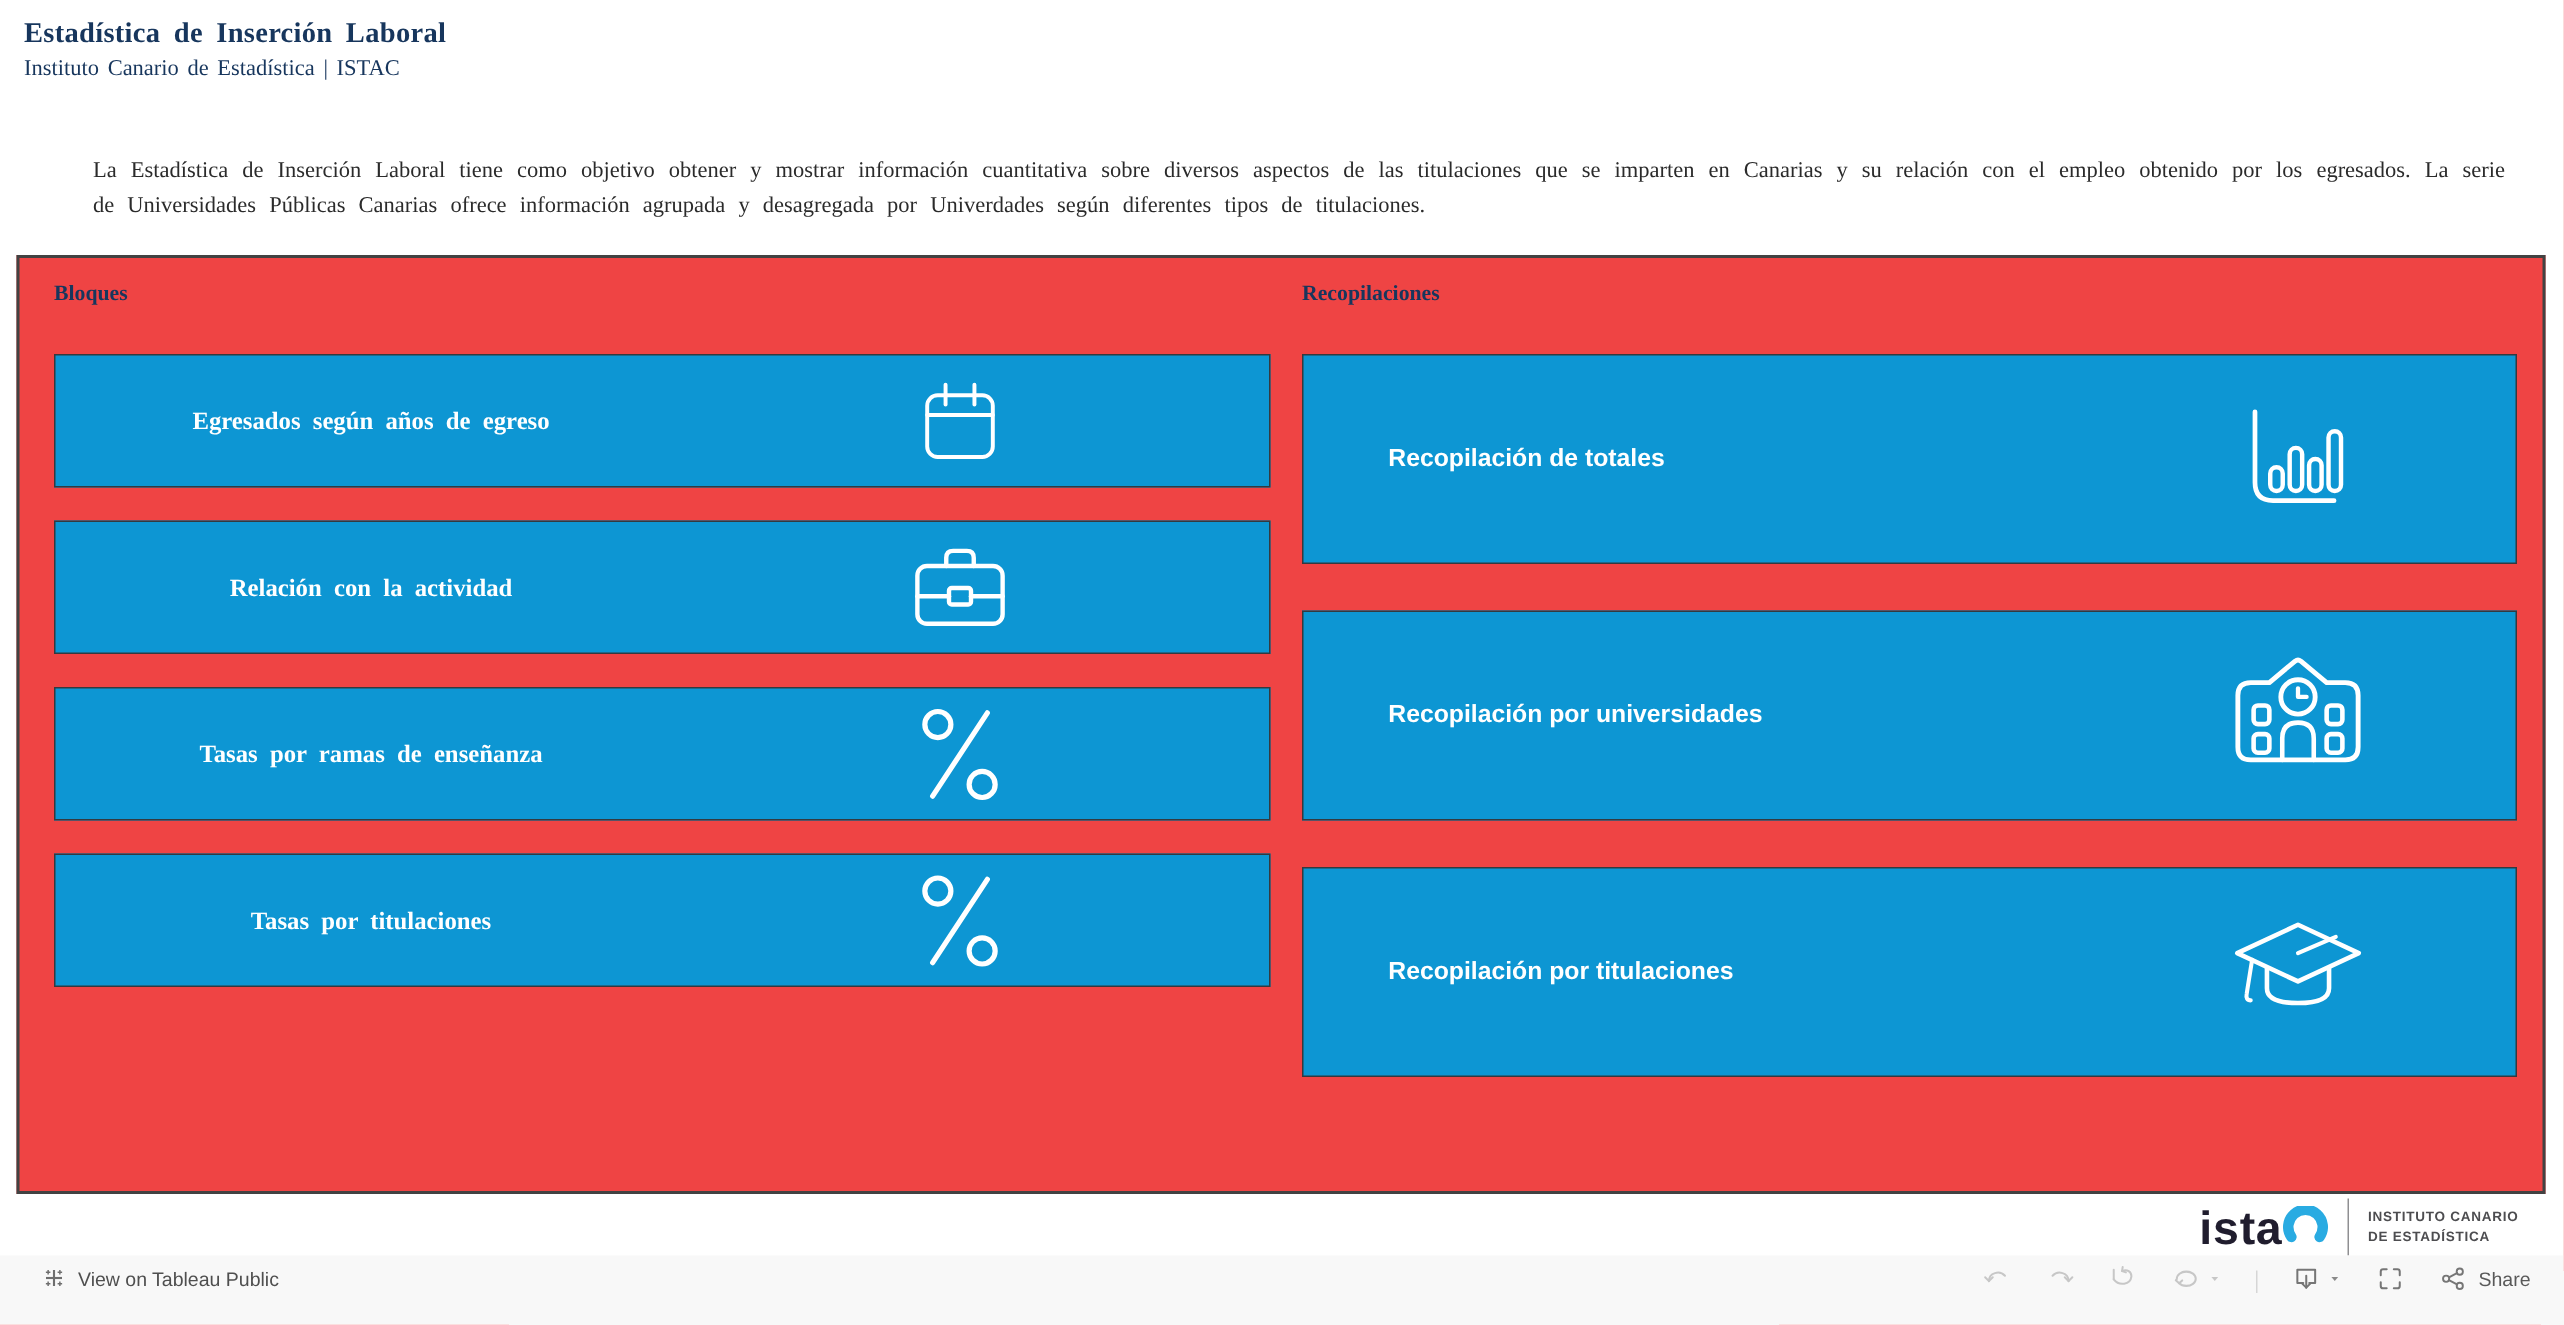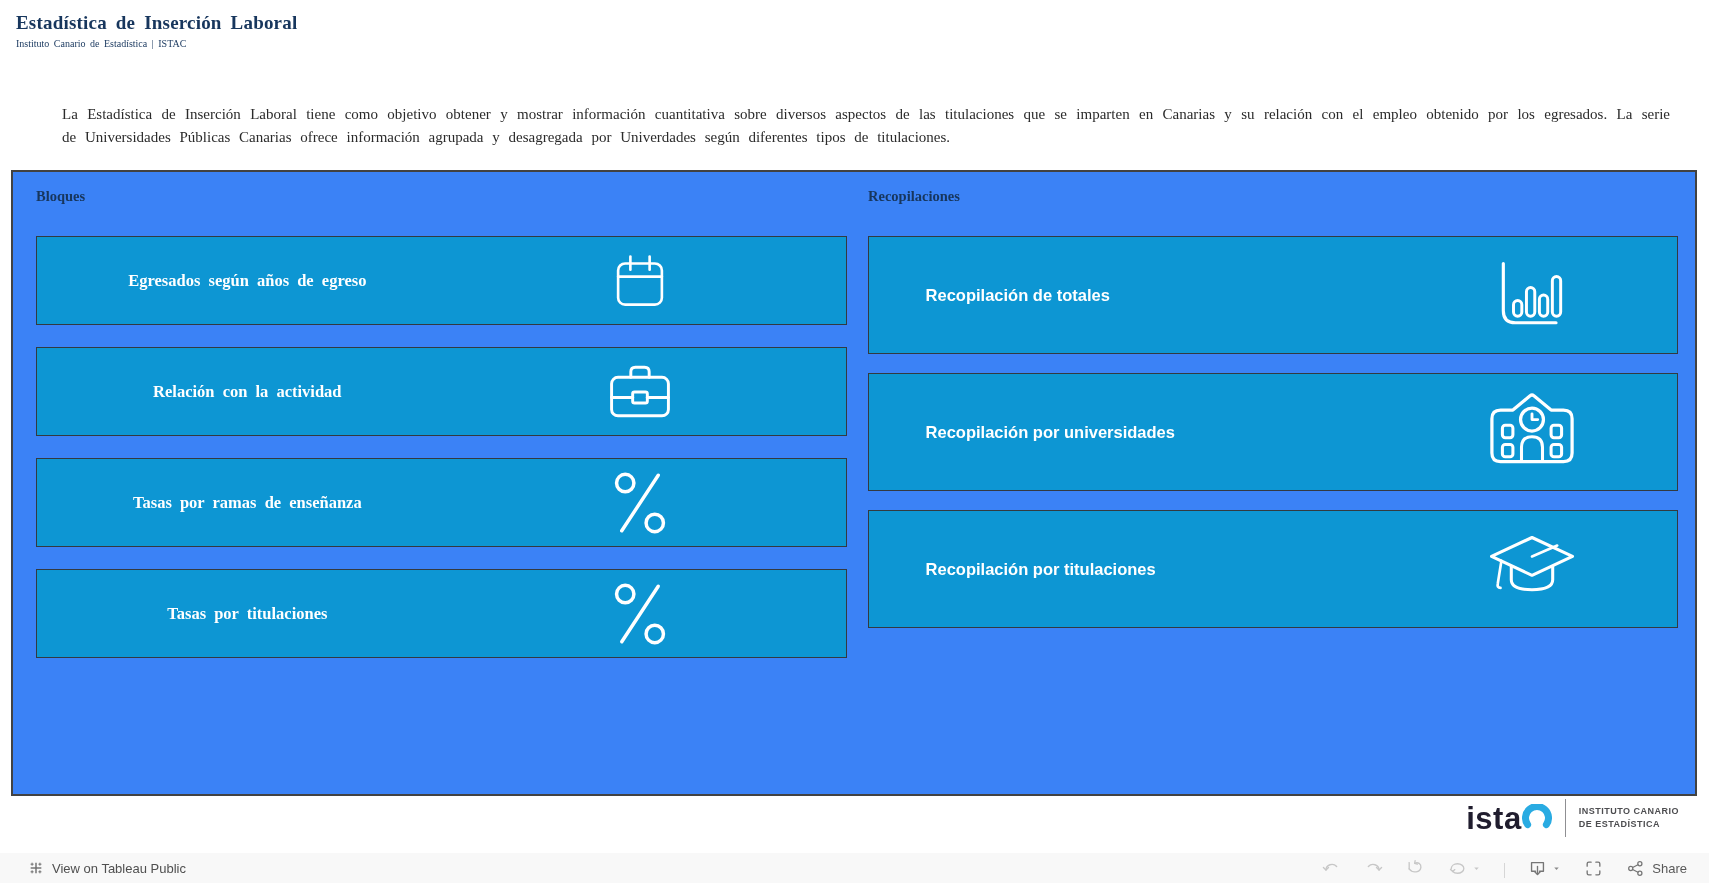--- a/index.html
+++ b/index.html
@@ -2,58 +2,58 @@
 <html style="--accent: #0d96d3; --navy: #17365d;"><head>
 <meta charset="utf-8">
 <style>
   html,body{margin:0;padding:0;background:#ffffff;}
   .stage{position:relative;width:1709px;height:883px;background:#ffffff;overflow:hidden;
          font-family:"Liberation Serif","DejaVu Serif",serif;}
 
   
   .hdr-title{position:absolute;left:16px;top:12px;font-size:19px;font-weight:bold;
              color:var(--navy);word-spacing:4px;letter-spacing:.2px;}
-  .hdr-sub{position:absolute;left:16px;top:38px;font-size:10px;color:var(--navy);word-spacing:2px;font-family:Liberation Serif, serif;}
+  .hdr-sub{position:absolute;left:16px;top:38px;font-size:15px;color:var(--navy);word-spacing:2px;font-family:Liberation Serif, serif;}
   .desc{position:absolute;left:62px;top:88px;width:1608px;font-size:15px;line-height:23px;
         color:#2b2b2b;text-align:justify;word-spacing:5px;}
 
   
   .panel{position:absolute;left:11px;top:170px;width:1682px;height:622px;
-         border:2px solid #424242;background:#3b82f6;}
+         border:2px solid #424242;background:#ef4444;}
   .col-heading{position:absolute;top:16px;font-size:14.5px;font-weight:bold;color:var(--navy);word-spacing:2px;}
   #heading-left{left:23px;}
   #heading-right{left:855px;}
   .btn-col{position:absolute;top:64px;}
   #col-left{left:23px;width:811px;}
   #col-right{left:855px;width:810px;}
 
   .block-btn{position:relative;background:var(--accent);border:1px solid #333a40;
              box-sizing:border-box;cursor:pointer;}
   #col-left .block-btn{height:89px;margin-bottom:22px;}
-  #col-right .block-btn{height:118px;margin-bottom:19px;}
+  #col-right .block-btn{height:140px;margin-bottom:31px;}
 
   .block-label{position:absolute;top:50%;transform:translateY(-50%);color:#ffffff;}
   #col-left .block-label{left:0;width:52%;text-align:center;
       font-family:"Liberation Serif","DejaVu Serif",serif;font-weight:bold;font-size:16.5px;word-spacing:4px;}
   #col-right .block-label{left:7%;
       font-family:"Liberation Sans","DejaVu Sans",sans-serif;font-weight:bold;font-size:16.5px;}
   .block-icon{position:absolute;top:50%;left:74.5%;transform:translate(-50%,-50%);color:#ffffff;}
   #col-right .block-icon{left:82%;}
 
   
   .logo{position:absolute;top:799px;right:30px;display:flex;align-items:center;gap:13px;}
   .wordmark{display:flex;align-items:flex-end;font-family:"Liberation Sans","DejaVu Sans",sans-serif;
             font-weight:bold;font-size:31px;line-height:26px;color:#201d2e;letter-spacing:0.5px;}
   .logo-divider{width:1px;height:38px;background:#8f8f92;}
   .org{font-family:"Liberation Sans","DejaVu Sans",sans-serif;font-size:9px;font-weight:bold;
        color:#4d4d50;letter-spacing:.5px;line-height:1.45;}
 
   
   .toolbar{position:absolute;left:0;right:0;bottom:0;height:30px;background:#f8f8f8;
-           display:flex;align-items:center;justify-content:space-between;padding:0 22px 0 28px;
+           display:flex;align-items:center;justify-content:space-between;padding:0 22px 16px 28px;
            font-family:"Liberation Sans","DejaVu Sans",sans-serif;}
   .tb-left{display:flex;align-items:center;gap:8px;color:#4f4f4f;font-size:13px;cursor:pointer;}
   .tb-left svg{color:#6e6e6e;}
   .tb-right{display:flex;align-items:flex-end;gap:23px;}
   .tb-btn{display:flex;align-items:center;gap:5px;color:#767676;cursor:pointer;}
   .tb-btn.disabled{color:#c7c7c7;}
   .tb-caret{color:#8a8a8a;}
   .tb-btn.disabled .tb-caret{color:#c7c7c7;}
   .tb-divider{width:1px;height:15px;background:#d6d6d6;}
   .tb-share-label{font-size:13px;color:#595959;margin-left:2px;}

